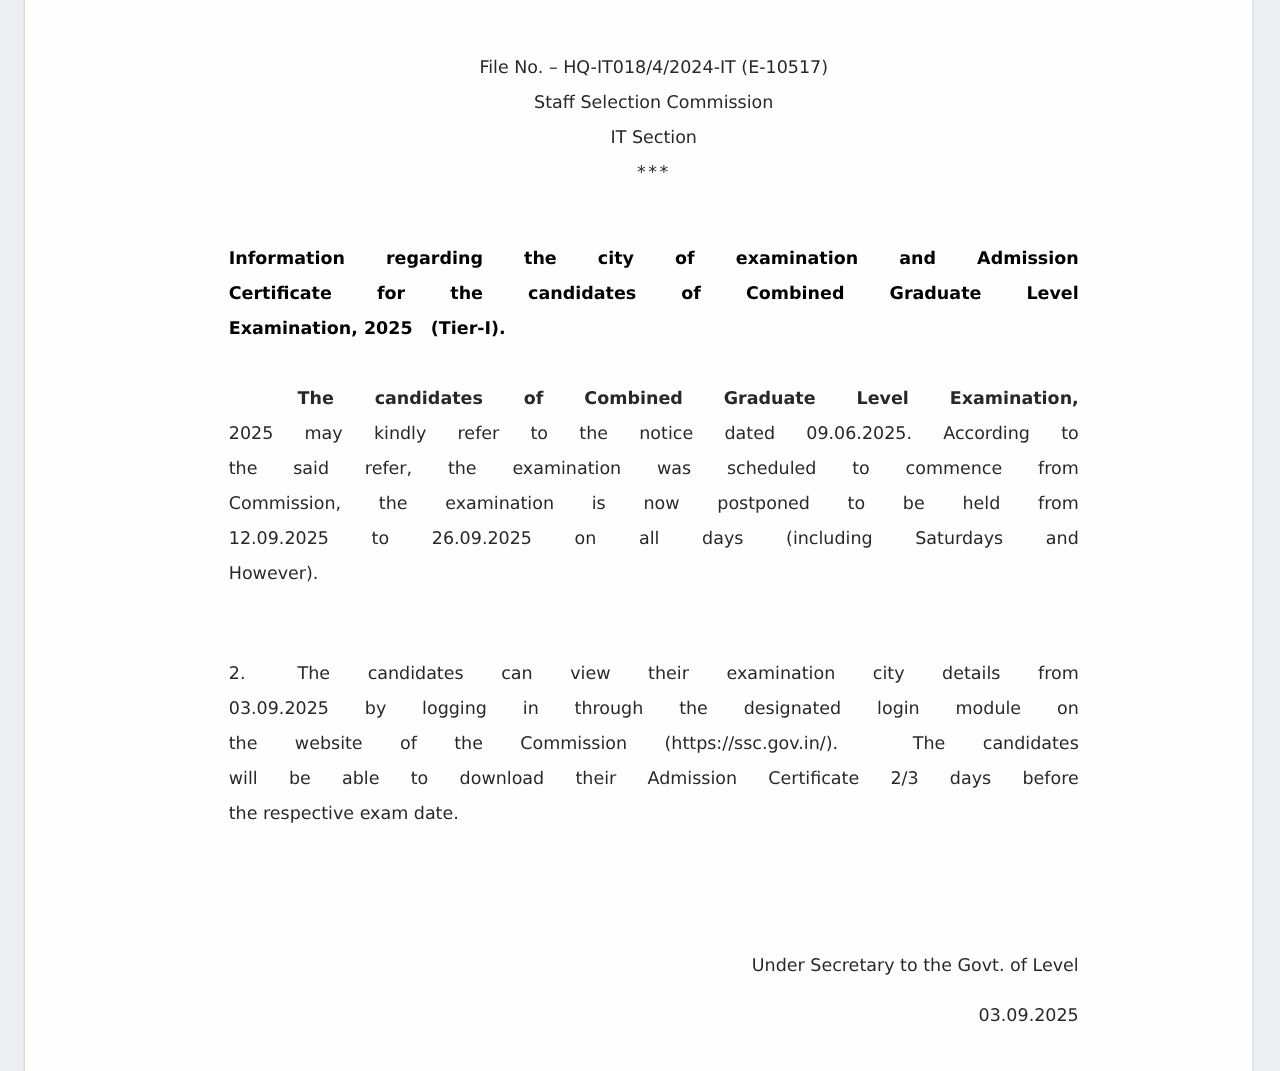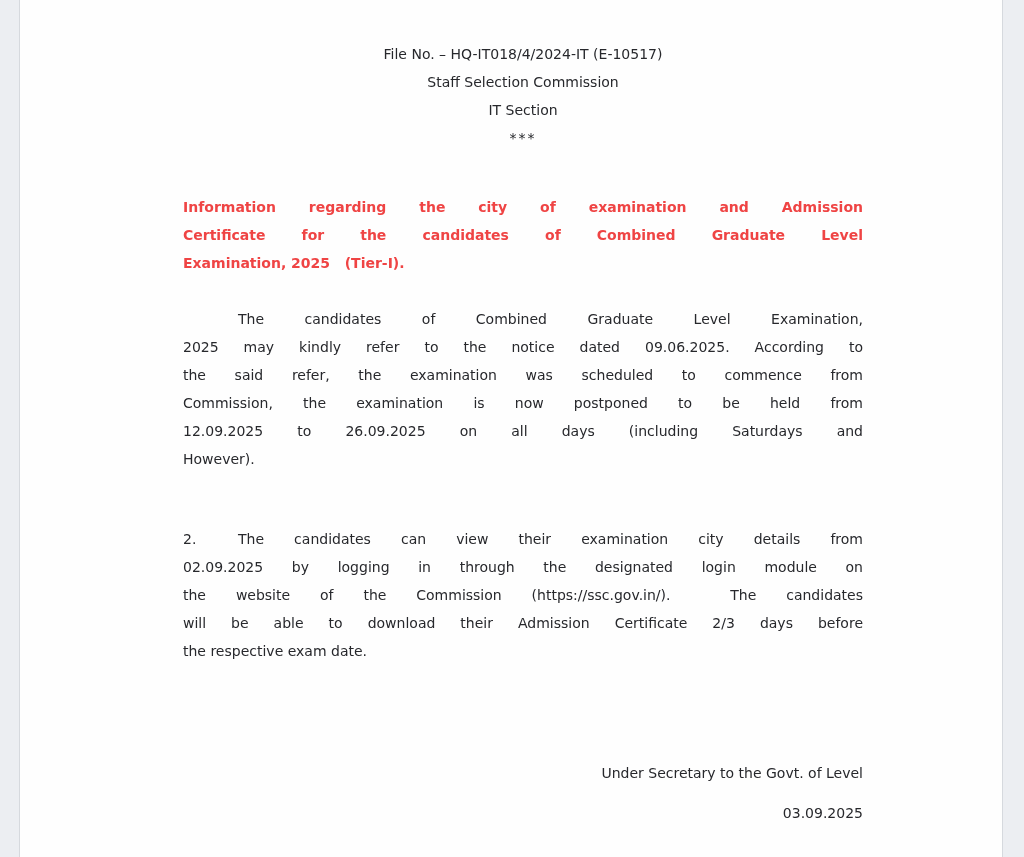--- a/index.html
+++ b/index.html
@@ -37,23 +37,23 @@
   .stars { letter-spacing: 2px; height: 28px; }
 
   
   .line {
     height: 28px;
     text-align: justify;
     text-align-last: justify;
     white-space: normal;
   }
   .line.last { text-align-last: left; }
-  .indent { padding-left: 55px; }
+  .indent { padding-left: 55px; font-weight: bold; }
 
-  .title { margin-top: 41px; font-weight: 700; color: #ef4444; }
+  .title { margin-top: 41px; font-weight: 700; color: #000000; }
   .para1 { margin-top: 28px; }
   .para2 { margin-top: 52px; }
 
   .numline { position: relative; padding-left: 55px; }
   .numline .pnum { position: absolute; left: 0; top: 0; }
 
   .sign { text-align: right; height: 28px; }
   .sign-name { margin-top: 94px; }
   .sign-date { margin-top: 12px; text-align: right; }
 </style>
@@ -85,21 +85,21 @@
     <div class="line">Commission, the examination is now postponed to be held from</div>
     <div class="line">12.09.2025 to 26.09.2025 on all days (including Saturdays and</div>
     <div class="line last">However).</div>
   </section>
 
   <section class="para para2">
     <div class="line numline">
       <span class="pnum">2.</span>
       <span>The candidates can view their examination city details from</span>
     </div>
-    <div class="line">02.09.2025 by logging in through the designated login module on</div>
+    <div class="line">03.09.2025 by logging in through the designated login module on</div>
     <div class="line">the website of the Commission (https://ssc.gov.in/).&nbsp; The candidates</div>
     <div class="line">will be able to download their Admission Certificate 2/3 days before</div>
     <div class="line last">the respective exam date.</div>
   </section>
 
   <div class="sign sign-name">Under Secretary to the Govt. of Level</div>
   <div class="sign sign-date">03.09.2025</div>
 
 </main>
 

